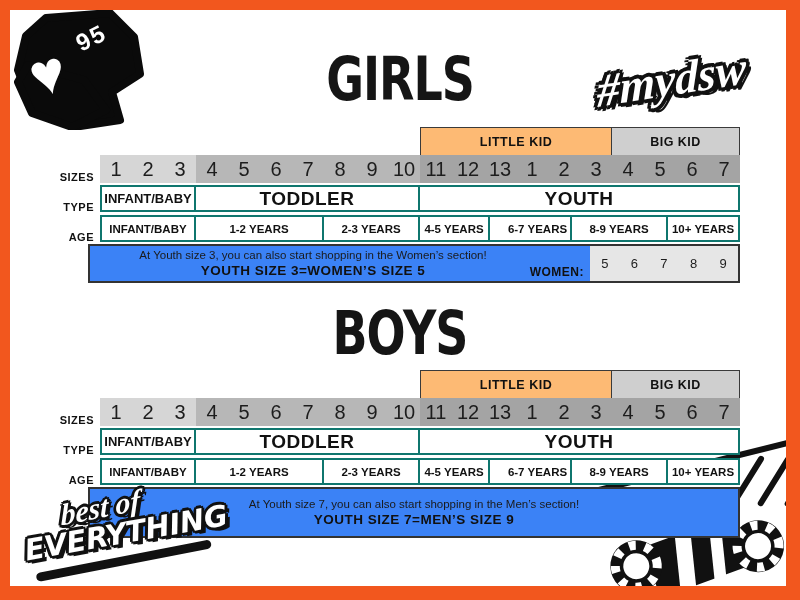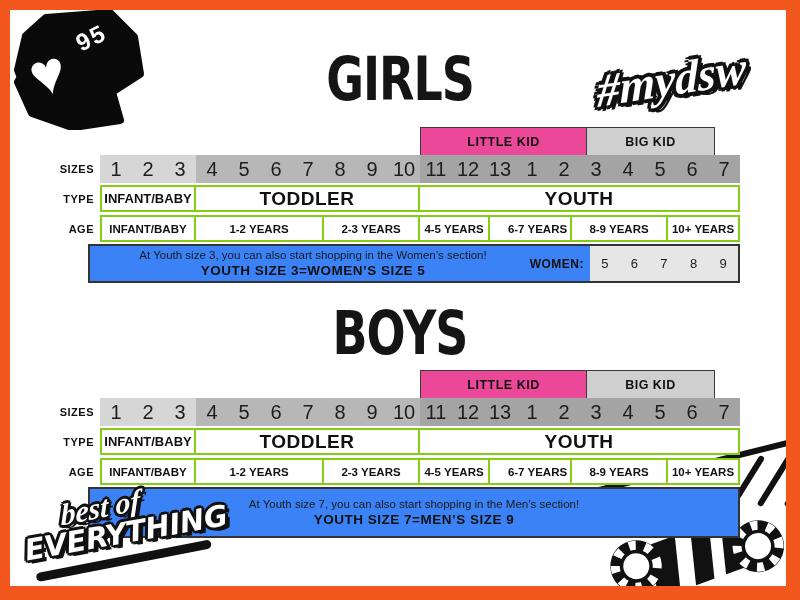--- a/index.html
+++ b/index.html
@@ -30,61 +30,61 @@
                         transform:rotate(-14deg);line-height:1;}
   .likes-sticker .num{position:absolute;left:62px;top:14px;font-size:24px;font-weight:bold;
                       color:#fff;transform:rotate(-27deg);letter-spacing:2px;}
 
   
   .chart{position:absolute;left:100px;width:640px;height:165px;z-index:2;}
   .girls-chart{top:127px;}
   .boys-chart{top:370px;}
 
   .rlab{position:absolute;left:-64px;width:58px;display:flex;align-items:center;
-        justify-content:flex-end;font-size:11px;font-weight:bold;letter-spacing:.5px;}
+        justify-content:flex-end;font-size:11px;font-weight:bold;letter-spacing:.5px;margin-top:8px;}
   .rl-sizes{top:28px;height:28px;}
   .rl-type{top:58px;height:27px;}
   .rl-age{top:88px;height:27px;}
 
   .kidrow{position:absolute;left:320px;top:0;width:320px;height:29px;display:flex;}
   .kid{box-sizing:border-box;border:1.5px solid #3a3a3a;display:flex;align-items:center;
        justify-content:center;font-size:12.5px;font-weight:bold;letter-spacing:.5px;}
-  .kid.little{width:167px;background:#ec4899;}
+  .kid.little{width:192px;background:#fdba74;}
   .kid.big{width:128px;background:#CFCFCF;border-left:none;}
 
   .sizesrow{position:absolute;left:0;top:28px;width:640px;height:28px;display:flex;}
   .band{display:flex;height:100%;}
   .b-infant{width:96px;background:#D6D6D6;}
   .b-toddler{width:224px;background:#B7B7B7;}
   .b-youth{width:320px;background:#A4A4A4;}
   .sz{width:32px;display:flex;align-items:center;justify-content:center;
       font-size:20px;color:#1d1d1d;}
 
   .typerow{position:absolute;left:0;top:58px;width:640px;height:27px;display:flex;}
   .agerow{position:absolute;left:0;top:88px;width:640px;height:27px;display:flex;}
-  .cell{box-sizing:border-box;background:#fff;border:2px solid #84cc16;display:flex;
+  .cell{box-sizing:border-box;background:#fff;border:2px solid #0f766e;display:flex;
         align-items:center;justify-content:center;font-weight:bold;}
   .cell + .cell{border-left:none;}
   .tc0{width:96px;font-size:13px;}
   .tc1{width:224px;font-size:19px;letter-spacing:.5px;}
   .tc2{width:320px;font-size:19px;letter-spacing:.5px;}
   .ac{font-size:11.5px;}
   .ac0{width:96px;}.ac1{width:128px;}.ac2{width:96px;}.ac3{width:70px;}
   .ac4{width:82px;padding-left:15px;}.ac5{width:96px;}.ac6{width:72px;}
 
   .note{position:absolute;left:-12px;width:652px;box-sizing:border-box;background:#3b82f6;
         border:2px solid #333;}
   .g-note{top:117px;height:39px;}
   .b-note{top:117px;height:51px;display:flex;flex-direction:column;align-items:center;
           justify-content:center;text-align:left;}
   .note-l1{font-size:11.5px;color:#1a1a1a;}
   .note-l2{font-size:13.5px;font-weight:bold;letter-spacing:.5px;margin-top:2px;}
   .g-note .note-text{position:absolute;left:8px;top:0;width:430px;height:100%;display:flex;
           flex-direction:column;justify-content:center;text-align:center;}
-  .women-label{position:absolute;right:154px;top:0;height:100%;display:flex;
+  .women-label{position:absolute;right:154px;top:8px;height:100%;display:flex;
           align-items:center;font-size:12px;font-weight:bold;letter-spacing:.5px;}
   .women-box{position:absolute;right:0;top:0;height:100%;width:148px;background:#E6E6E6;
           display:flex;align-items:center;justify-content:space-around;}
   .women-box span{font-size:13px;color:#1d1d1d;}
 
   
   .best-sticker{position:absolute;left:24px;top:488px;width:200px;height:100px;z-index:4;
                 transform:rotate(-7deg);}
   .best-top{position:absolute;left:40px;top:0;font-family:"Liberation Serif",serif;
             font-style:italic;font-weight:bold;font-size:30px;color:#fff;

